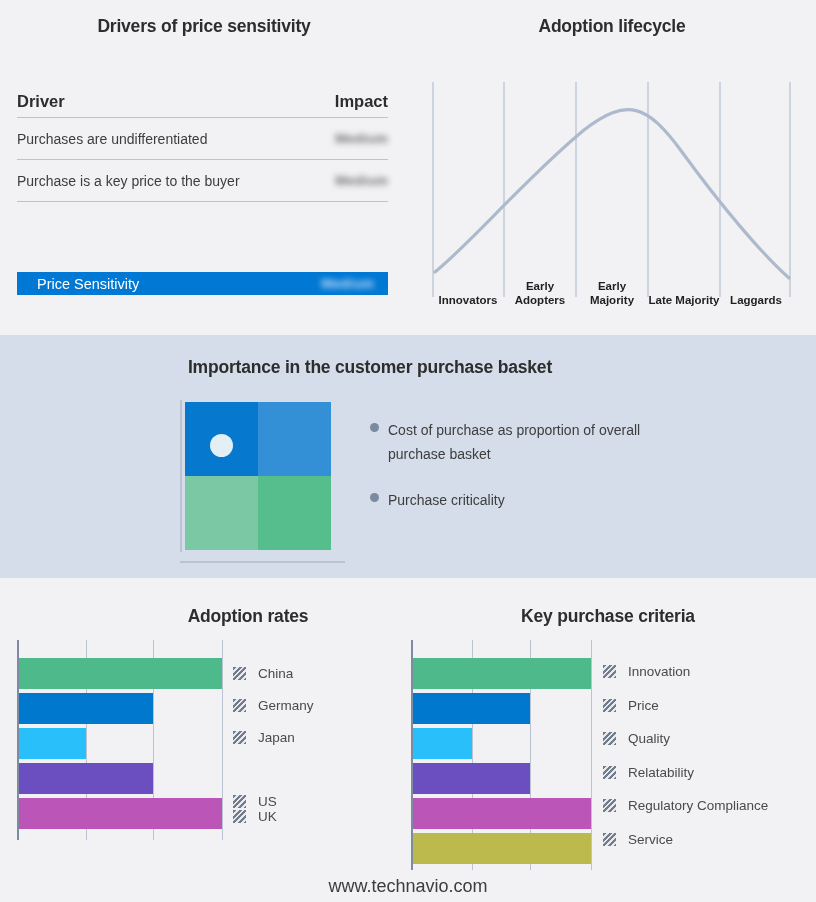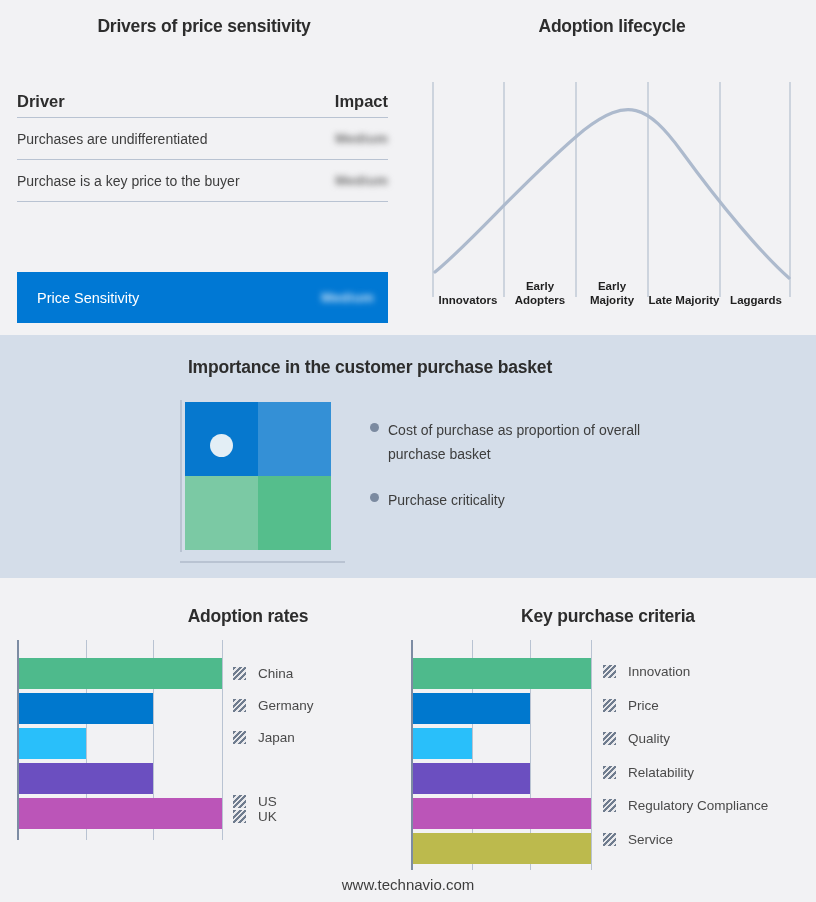--- a/index.html
+++ b/index.html
@@ -37,21 +37,21 @@
     height:41px;font-size:14px;color:#3d3d3d;
   }
   .impact-blur{
     font-size:13.5px;color:#6a6a6a;font-weight:600;
     filter:blur(3.2px);
     -webkit-filter:blur(3.2px);
     user-select:none;
     letter-spacing:0.3px;
   }
   .hl-row{
-    position:absolute;left:17px;top:272px;width:371px;height:51px;
+    position:absolute;left:17px;top:272px;width:371px;height:23px;
     background:#0078d4;display:flex;align-items:center;
     justify-content:space-between;box-sizing:border-box;
     padding:0 14px 0 20px;
   }
   .hl-row .lbl{color:#fff;font-size:14.5px;}
   .hl-row .impact-blur{color:#cfe4f7;}
 
   
   #lifecycle{left:408px;top:0;width:408px;height:335px;}
   #lifecycle .sec-title{position:absolute;left:0;top:16px;width:408px;}
@@ -104,21 +104,21 @@
   .lg-swatch{
     width:13px;height:13px;margin-right:12px;flex:0 0 auto;
     background-color:#e9e9ec;
     background-image:repeating-linear-gradient(
        -45deg,#6f7c8e 0px,#6f7c8e 2px,#e9e9ec 2px,#e9e9ec 4px);
   }
   .lg-txt{font-size:13.5px;color:#4a4a4a;white-space:nowrap;}
 
   .footer{
     position:absolute;left:0;top:876px;width:816px;text-align:center;
-    font-size:15px;color:#3d3d3d;
+    font-size:18px;color:#3d3d3d;
   }
 </style>
 </head>
 <body>
 
 <div class="panel" id="drivers">
   <div class="sec-title">Drivers of price sensitivity</div>
 
   <div class="tbl">
     <div class="tbl-head">

